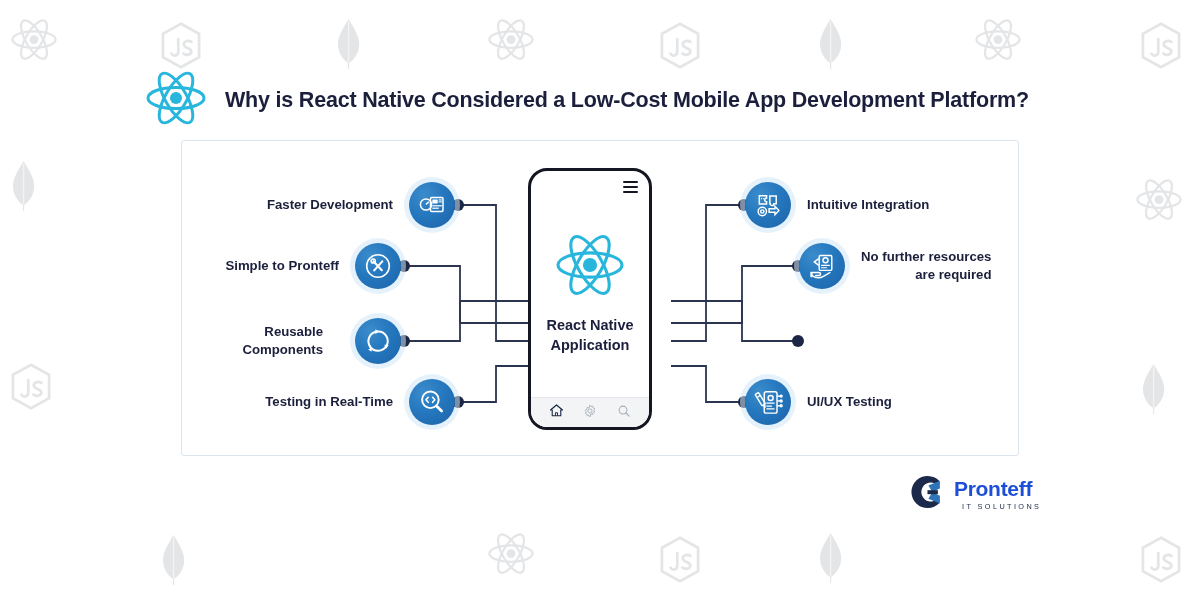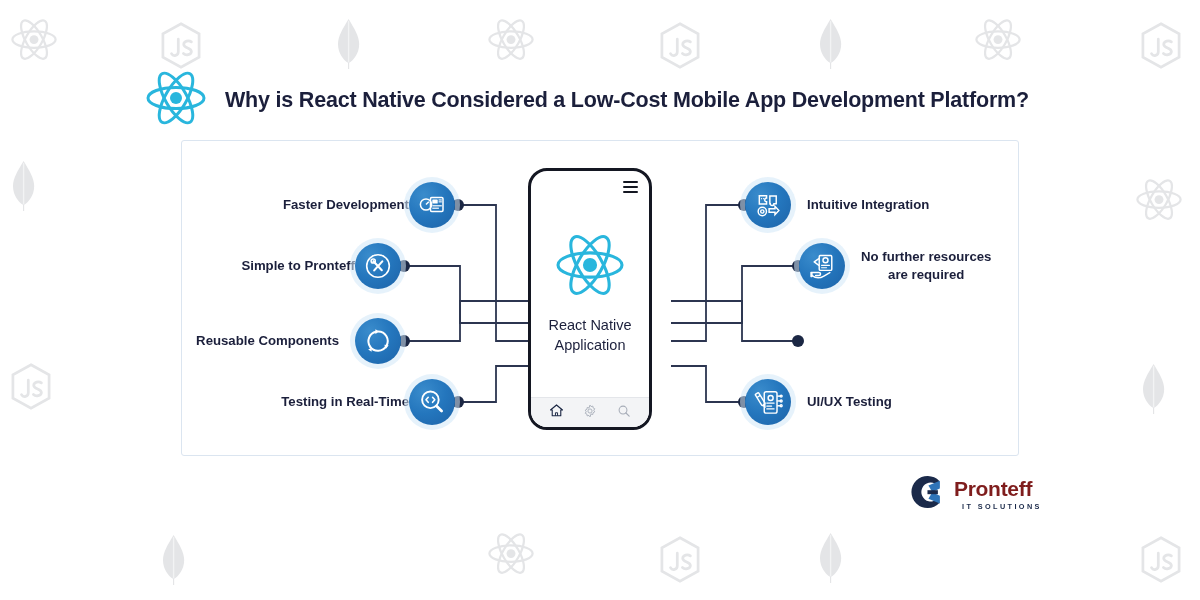--- a/index.html
+++ b/index.html
@@ -66,22 +66,22 @@
     white-space: pre-line;
   }
   .icon-circle {
     width: 46px; height: 46px;
     border-radius: 50%;
     background: radial-gradient(circle at 32% 28%, #3a8ccc 0%, #2476bd 48%, #1d63a8 100%);
     display: flex; align-items: center; justify-content: center;
     flex: 0 0 auto;
     box-shadow: 0 0 0 5px rgba(210,232,248,0.55);
   }
-  .node.left  .node-label { text-align: right; }
-  .node.right .node-label { text-align: center;  margin-left: 16px; }
+  .node.left  .node-label { text-align: right; margin-right: 16px; }
+  .node.right .node-label { text-align: right;  margin-left: 16px; }
 
   
   #phone {
     position: absolute;
     left: 528px; top: 168px;
     width: 124px; height: 262px;
     border: 3px solid #141722;
     border-radius: 19px;
     background: #ffffff;
     z-index: 5;
@@ -93,46 +93,46 @@
     display: flex; flex-direction: column; justify-content: space-between;
   }
   #phone-menu i { display: block; height: 2px; background: #141722; border-radius: 1px; }
   #phone-logo {
     position: absolute; left: 0; right: 0; top: 62px;
     display: flex; justify-content: center;
   }
   #phone-title {
     position: absolute; left: 0; right: 0; top: 145px;
     text-align: center;
-    font-size: 14.5px; font-weight: normal; color: #1b1f3b;
+    font-size: 14.5px; font-weight: bold; color: #1b1f3b;
     line-height: 1.35;
     white-space: pre-line;
   }
   #phone-nav {
     position: absolute; left: 0; right: 0; bottom: 0;
     height: 30px;
     background: #f3f4f6;
     border-top: 1px solid #e4e6ea;
     display: flex; align-items: center; justify-content: space-around;
     padding: 0 8px;
   }
 
   
   #brand {
     position: absolute; left: 908px; top: 474px;
     display: flex; align-items: center; gap: 8px;
     z-index: 3;
   }
   #brand-text { display: flex; flex-direction: column; }
   #brand-name {
-    font-size: 21px; font-weight: bold; color: #7f1d1d;
+    font-size: 21px; font-weight: bold; color: #1d4ed8;
     letter-spacing: -0.3px; line-height: 1;
   }
   #brand-tag {
-    font-size: 7.3px; font-weight: bold; color: #1b2a4a;
+    font-size: 7.3px; font-weight: normal; color: #1b2a4a;
     letter-spacing: 2.4px; margin-top: 3px; padding-left: 8px;
   }
 </style>
 </head>
 <body>
 
 <div id="stage">
 
   <div id="watermarks">
       <div class="wm" style="left: 10px; top: 18px;">

